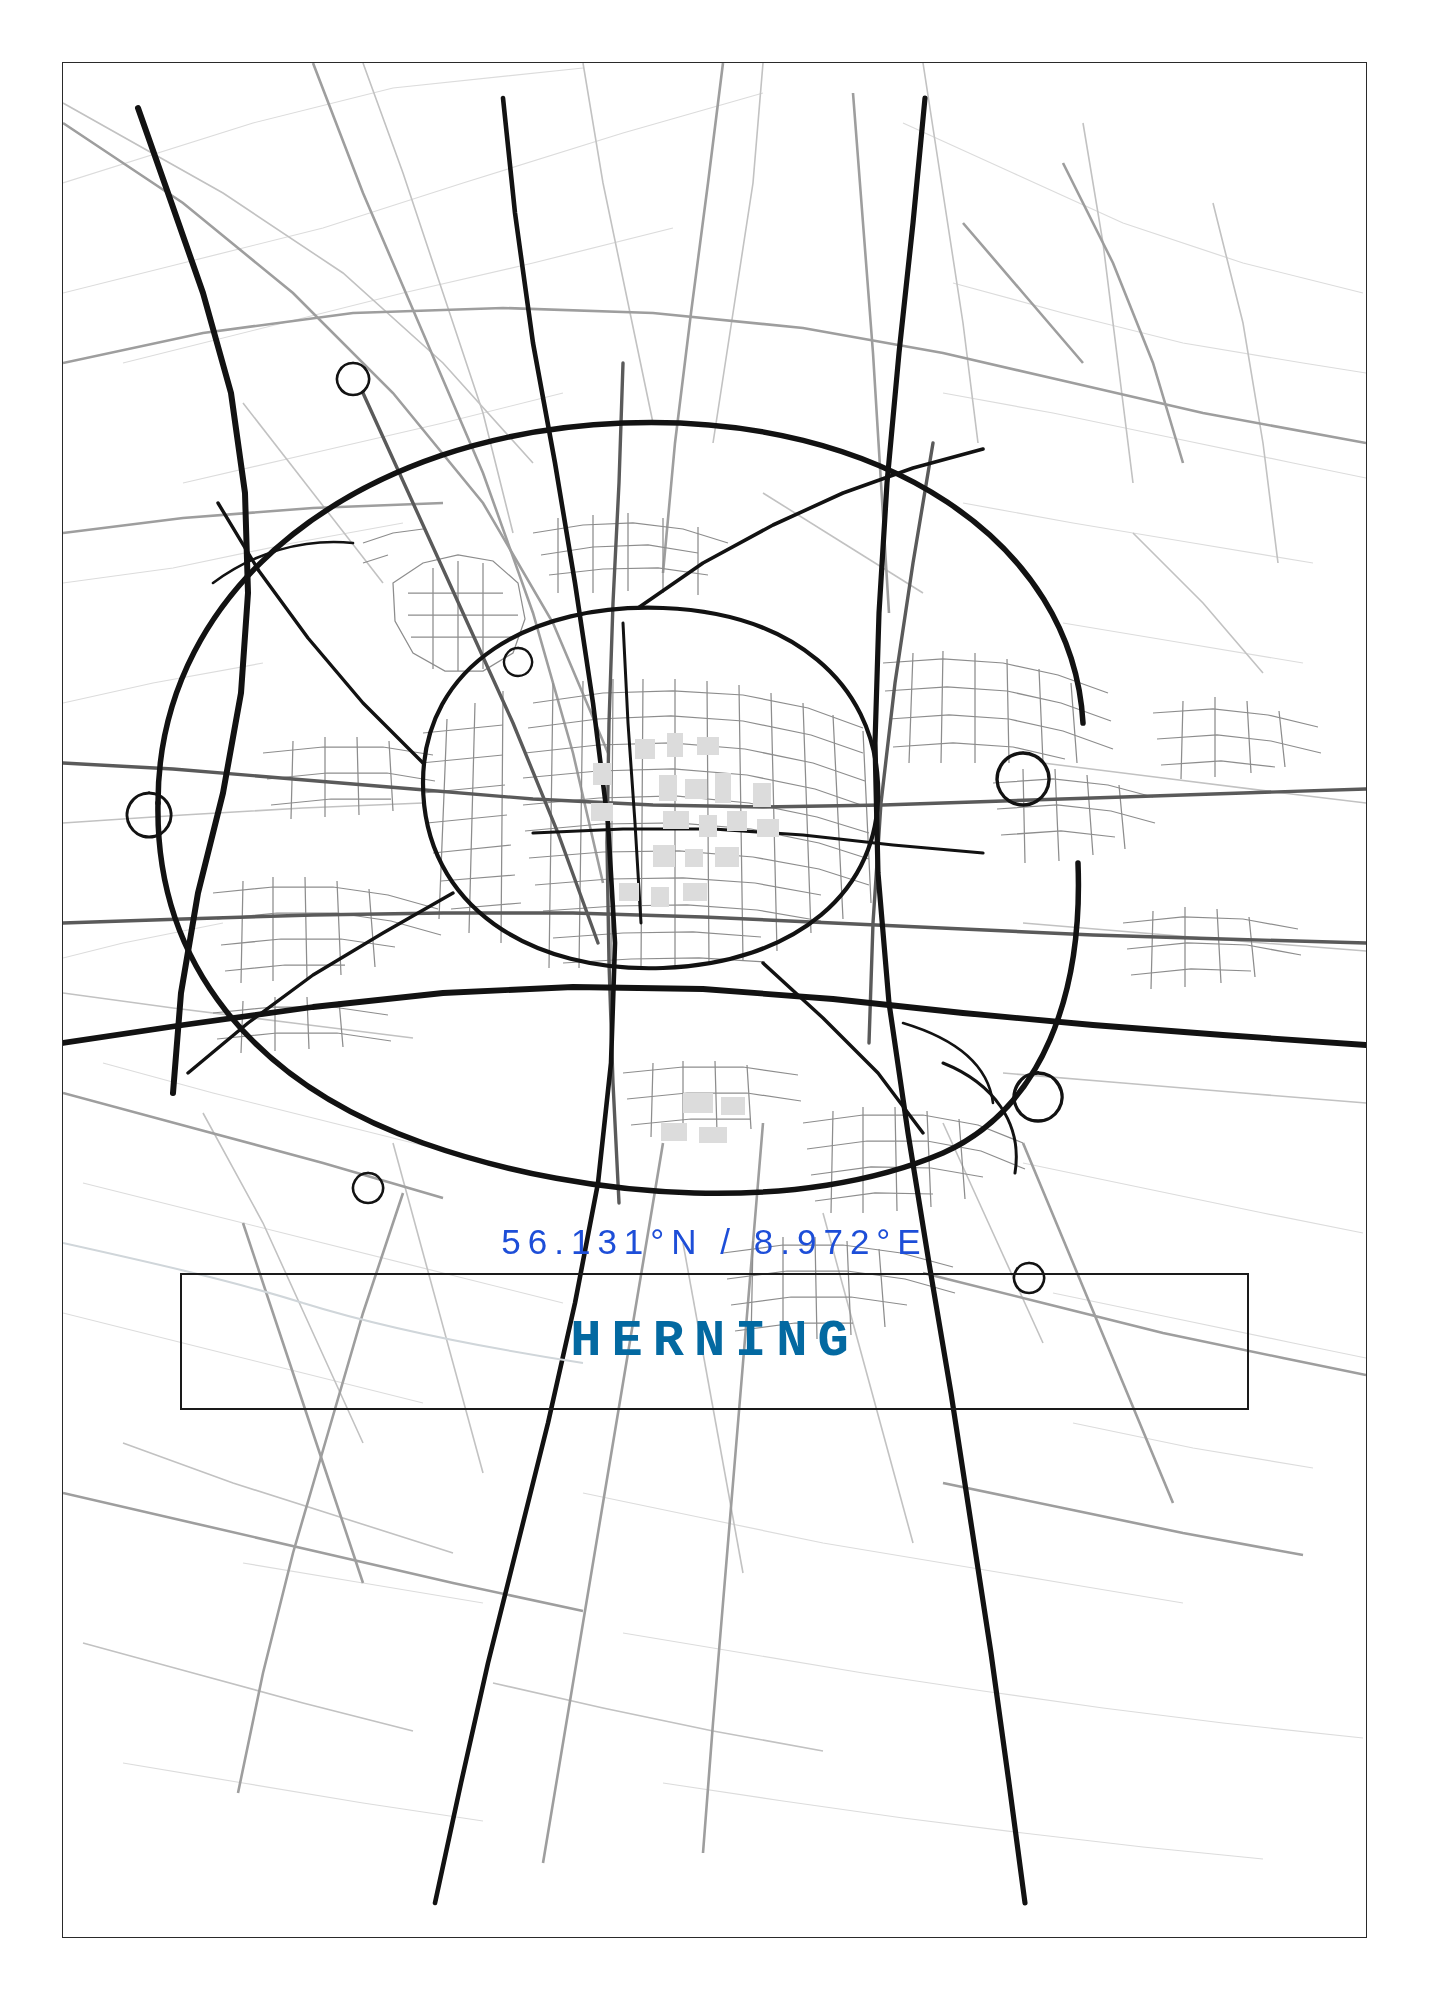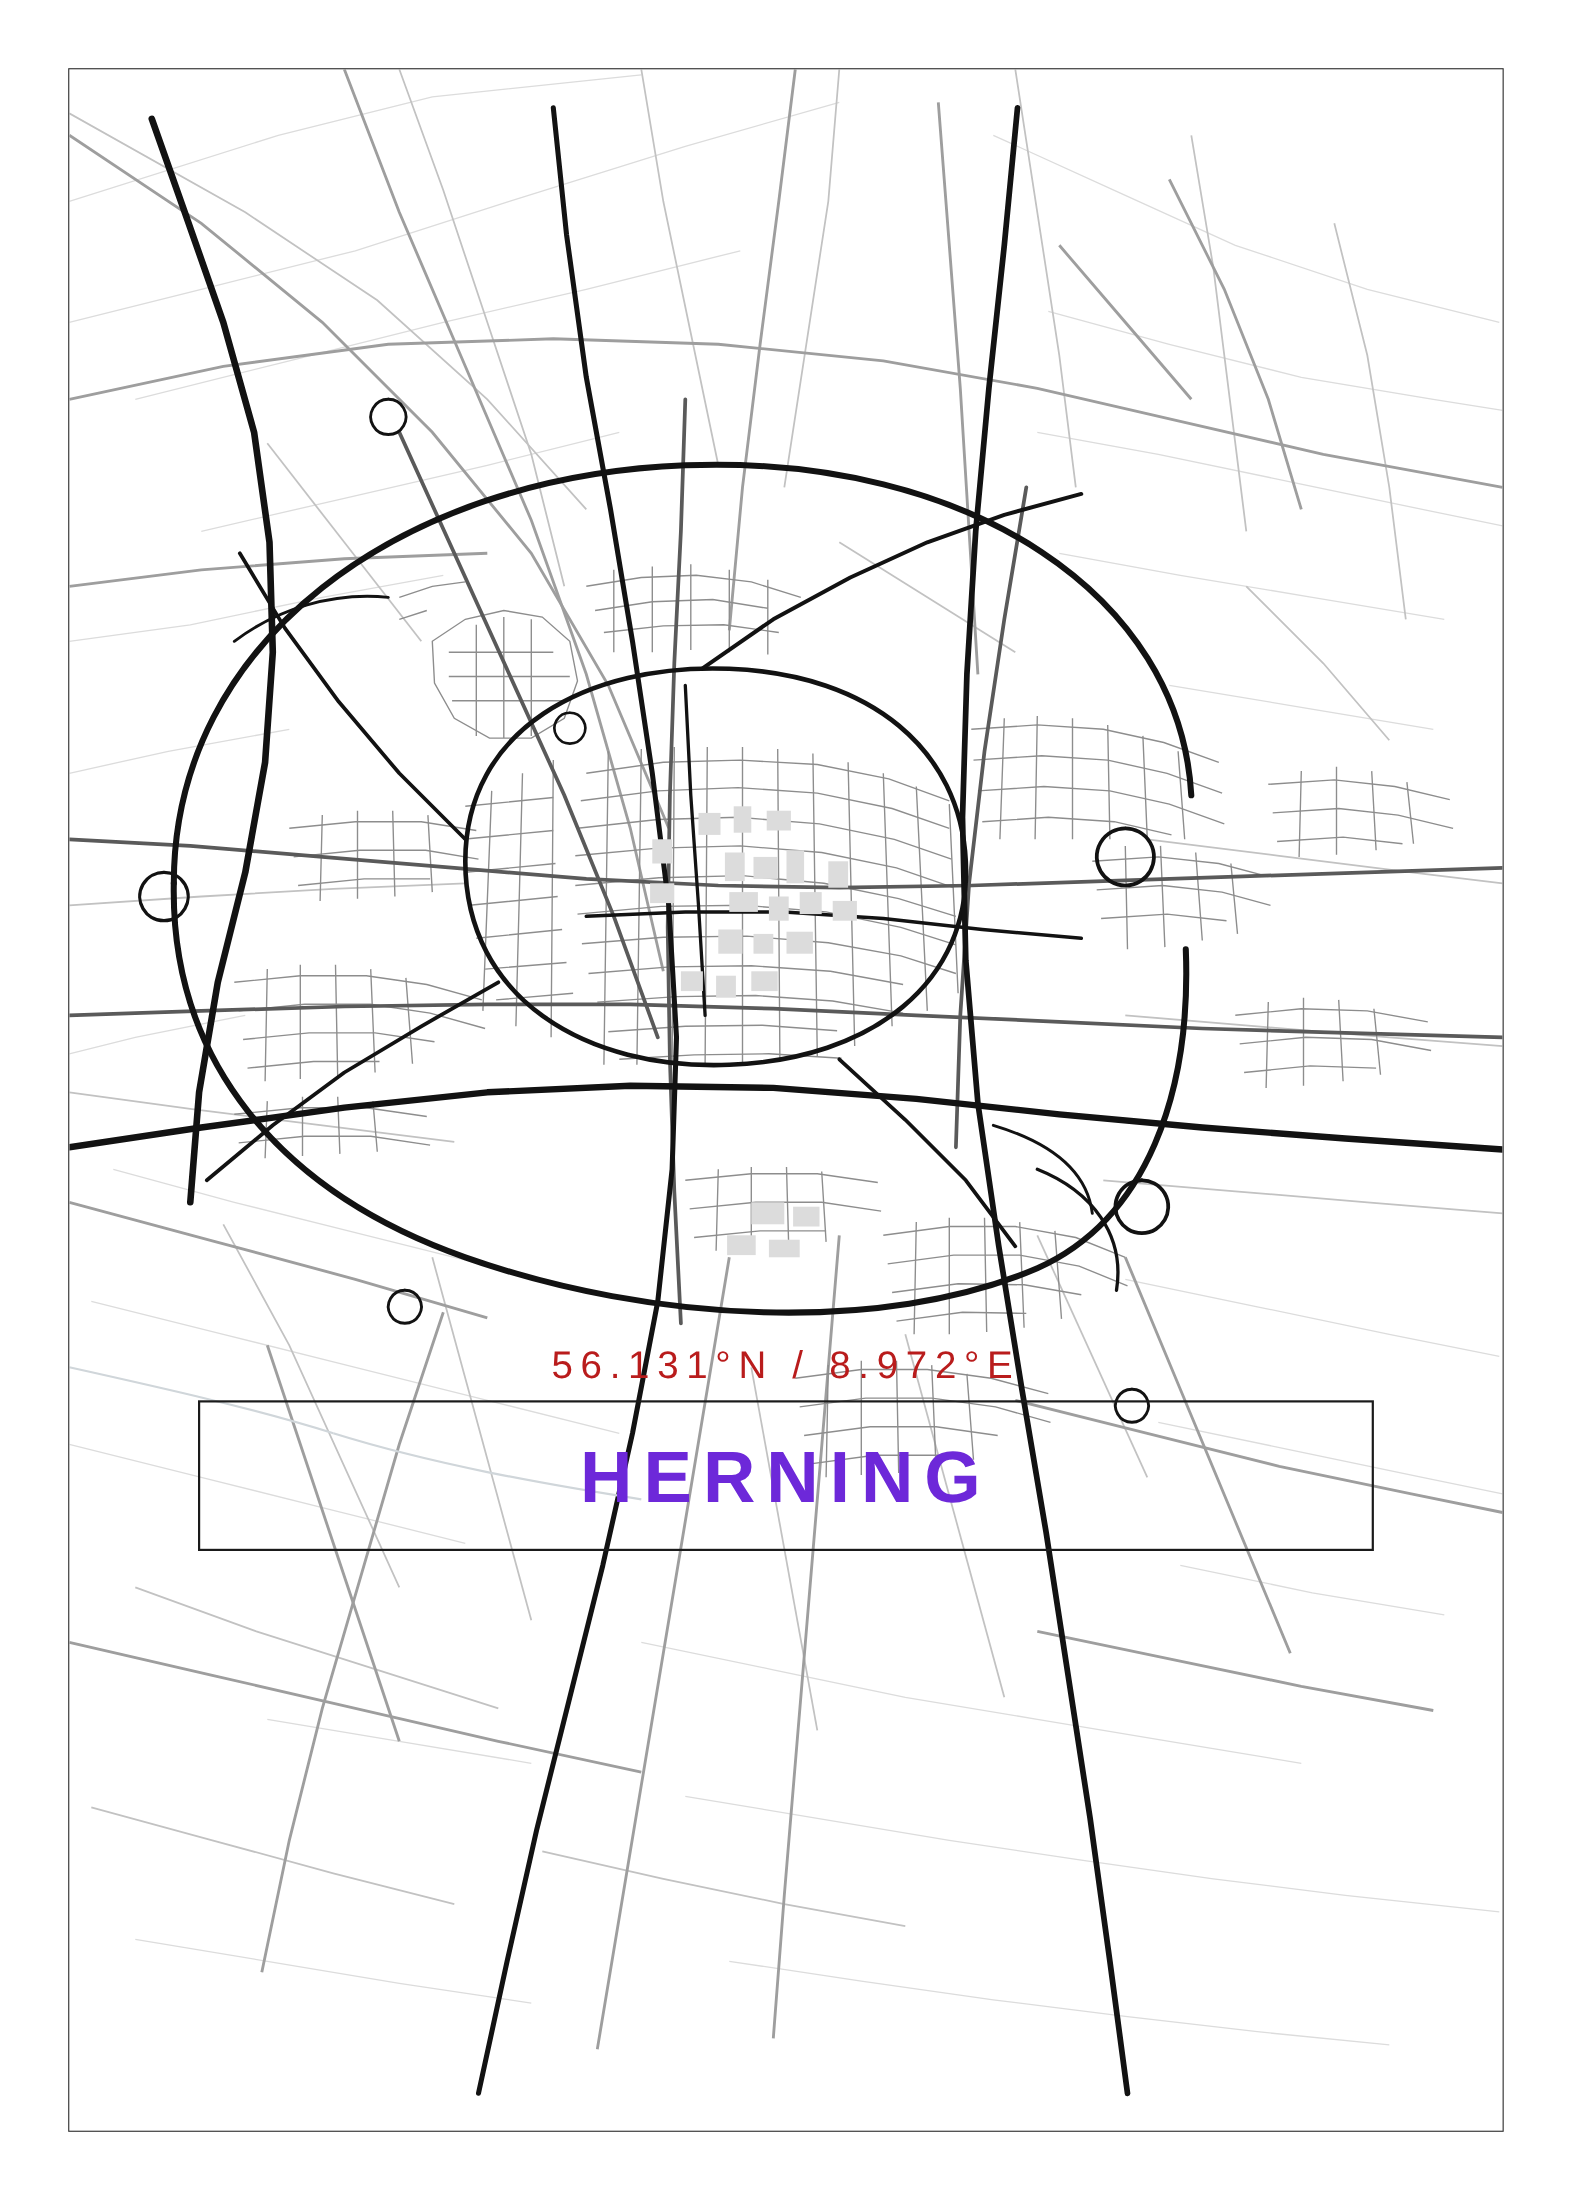--- a/index.html
+++ b/index.html
@@ -52,21 +52,21 @@
   }
 
   .coords {
     position: absolute;
     left: 0;
     right: 0;
     top: 1222px;
     text-align: center;
     font-size: 35px;
     letter-spacing: 7px;
-    color: #b91c1c;
+    color: #1d4ed8;
     font-family: "Liberation Sans", sans-serif;
     font-weight: 400;
     z-index: 6;
   }
 
   .title-box {
     position: absolute;
     left: 180px;
     top: 1273px;
     width: 1069px;
@@ -74,25 +74,25 @@
     border: 2px solid #1a1a1a;
     box-sizing: border-box;
     display: flex;
     align-items: center;
     justify-content: center;
     background: rgba(255,255,255,0.0);
     z-index: 6;
   }
 
   .title-text {
-    font-size: 66px;
+    font-size: 52px;
     font-weight: bold;
     letter-spacing: 10px;
-    color: #6d28d9;
-    font-family: Liberation Sans, sans-serif;
+    color: #0369a1;
+    font-family: Liberation Mono, monospace;
     line-height: 1;
   }
 </style>
 </head>
 <body>
 
 <div class="poster">
 
   <div class="map-area">
     <svg class="map-svg" viewBox="0 0 1303 1874" xmlns="http://www.w3.org/2000/svg">

